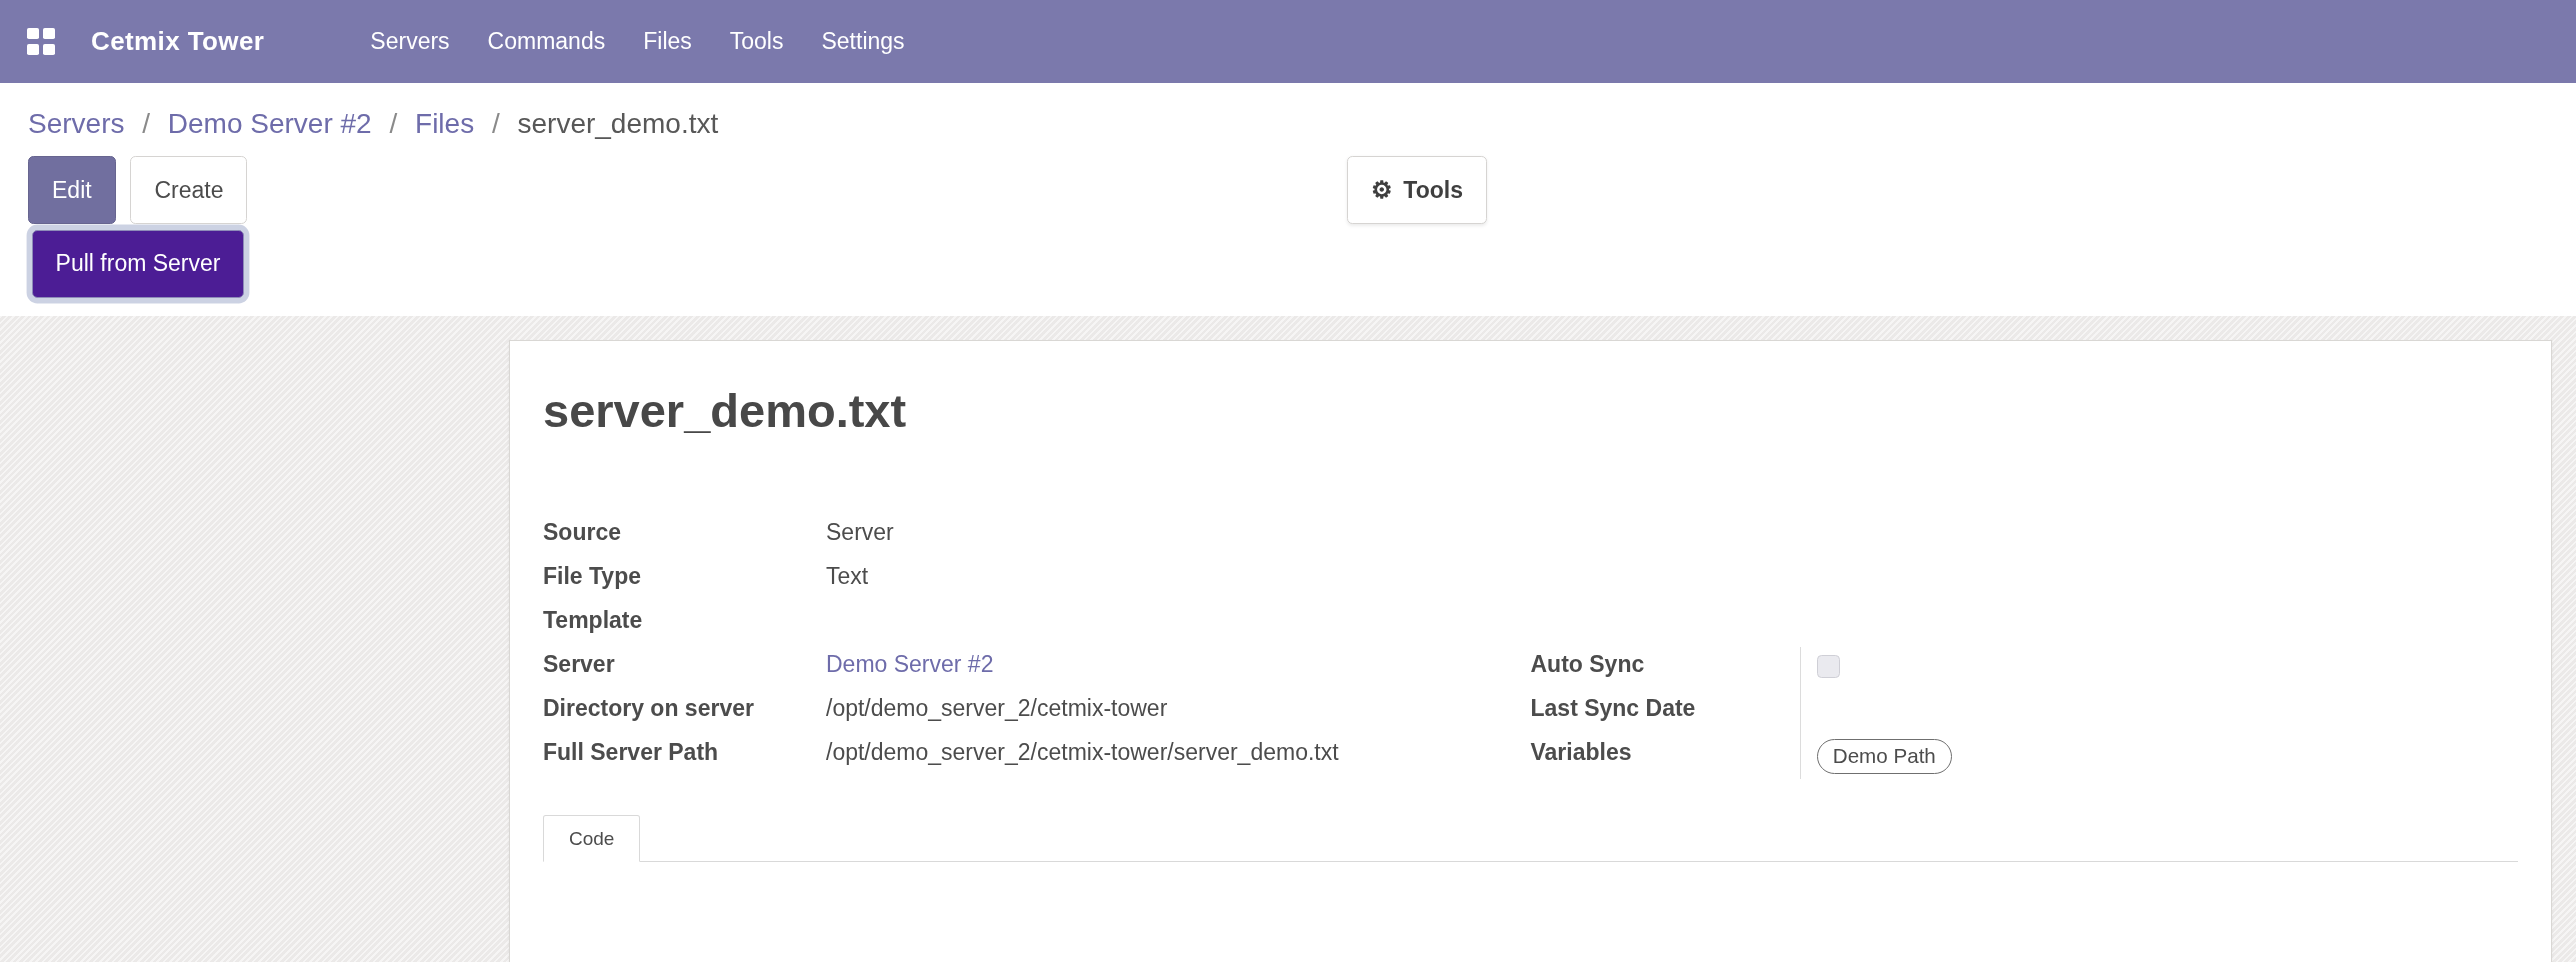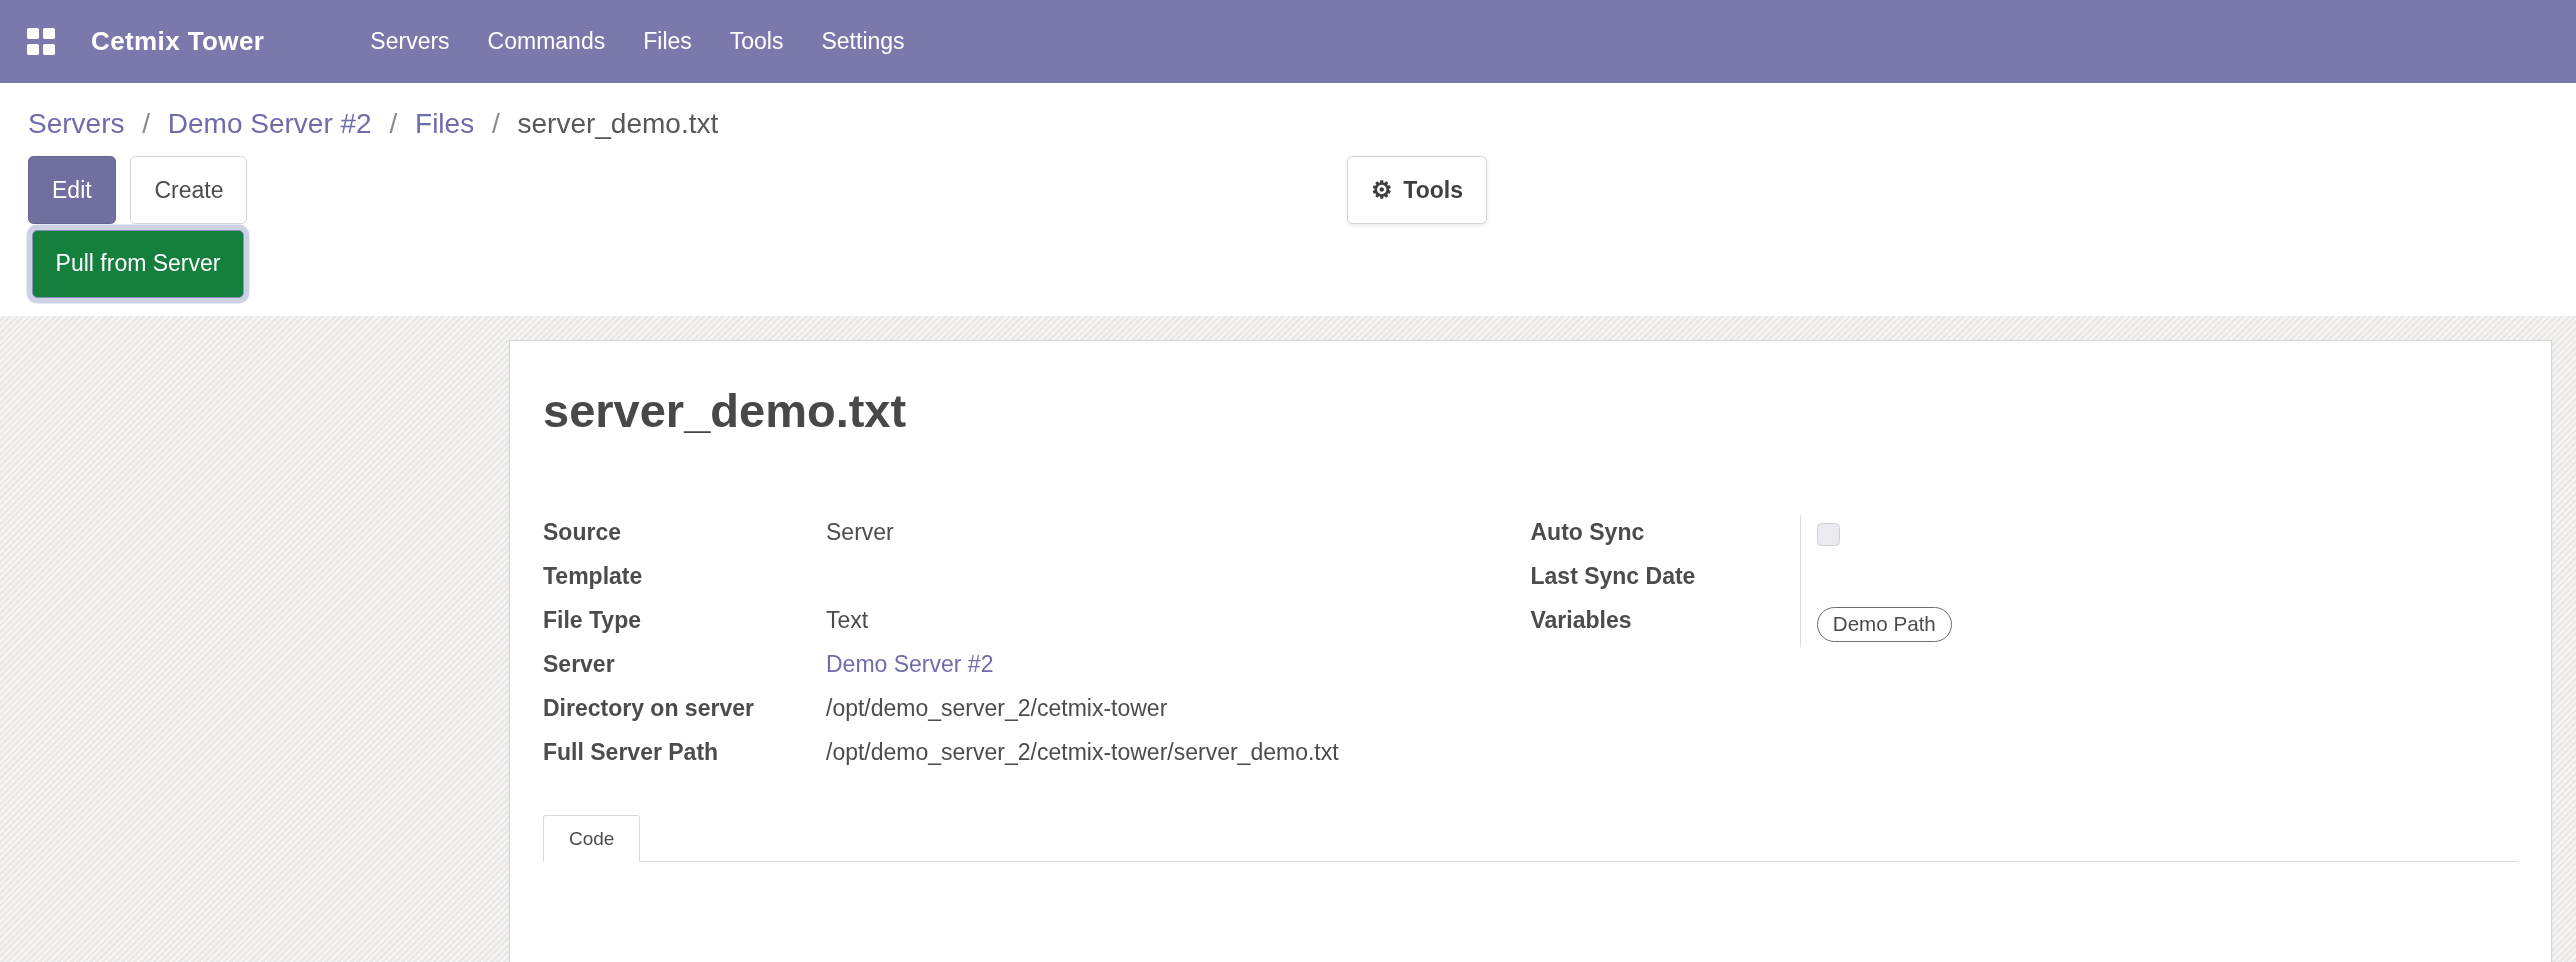--- a/index.html
+++ b/index.html
@@ -47,21 +47,21 @@
   .btn-default { background:#fff; color:#4c4c4c; border-color:#d6d4d2; margin-left:10.8px; }
   .btn-action {
     position:absolute; left:1319px; top:0;
     background:#fff; color:#3f3f3f; border:0.9px solid #d6d4d2;
     box-shadow:0 1.8px 3.6px rgba(0,0,0,0.08); gap:10.8px; font-weight:700;
   }
   .gear-glyph { font-size:24px; line-height:1; color:#3f3f3f; }
 
   .pull-row { margin-top:21.5px; }
   .btn-pull {
-    background:#15803d; color:#fff; border:0.9px solid #8e8cb8;
+    background:#4c1d95; color:#fff; border:0.9px solid #8e8cb8;
     box-shadow:0 0 0 5.4px rgba(110,125,175,0.35);
     margin-left:3.6px;
   }
 
   
   .content {
     height:663px;
     background-color:#efedec;
     background-image:repeating-linear-gradient(135deg, rgba(255,255,255,0.45) 0 1.8px, rgba(0,0,0,0.015) 1.8px 4.5px);
     padding-top:24px;
@@ -70,21 +70,21 @@
     margin-left:509px; width:2043px; height:626px;
     background:#fff; border:0.9px solid #d9d7d4;
     padding:0 33px; position:relative;
     box-shadow:0 0.9px 2.7px rgba(0,0,0,0.06);
   }
   .sheet-title {
     margin-top:43px; font-size:47px; font-weight:700; color:#484848;
     line-height:54px;
   }
 
-  .groups { display:flex; margin-top:77px; }
+  .groups { display:flex; margin-top:77px;align-items:flex-end; }
   .group { width:50%; }
   .frow { display:flex; align-items:flex-start; min-height:44px; }
   .flabel {
     font-size:23px; font-weight:700; color:#4c4c4c; padding-top:3.6px;
     line-height:29px;
   }
   .group-left .flabel { width:283px; flex:none; }
   .group-right .flabel { width:269px; flex:none; }
   .fvalue { font-size:23px; color:#4c4c4c; padding-top:3.6px; line-height:29px; flex:1; }
   .group-right .fvalue {
@@ -165,26 +165,26 @@
     <div class="sheet-title">server_demo.txt</div>
 
     <div class="groups">
 
       <div class="group group-left">
         <div class="frow">
           <div class="flabel">Source</div>
           <div class="fvalue">Server</div>
         </div>
         <div class="frow">
+          <div class="flabel">File Type</div>
+          <div class="fvalue">Text</div>
+        </div>
+        <div class="frow">
           <div class="flabel">Template</div>
           <div class="fvalue"></div>
-        </div>
-        <div class="frow">
-          <div class="flabel">File Type</div>
-          <div class="fvalue">Text</div>
         </div>
         <div class="frow">
           <div class="flabel">Server</div>
           <div class="fvalue link">Demo Server #2</div>
         </div>
         <div class="frow">
           <div class="flabel">Directory on server</div>
           <div class="fvalue">/opt/demo_server_2/cetmix-tower</div>
         </div>
         <div class="frow">

